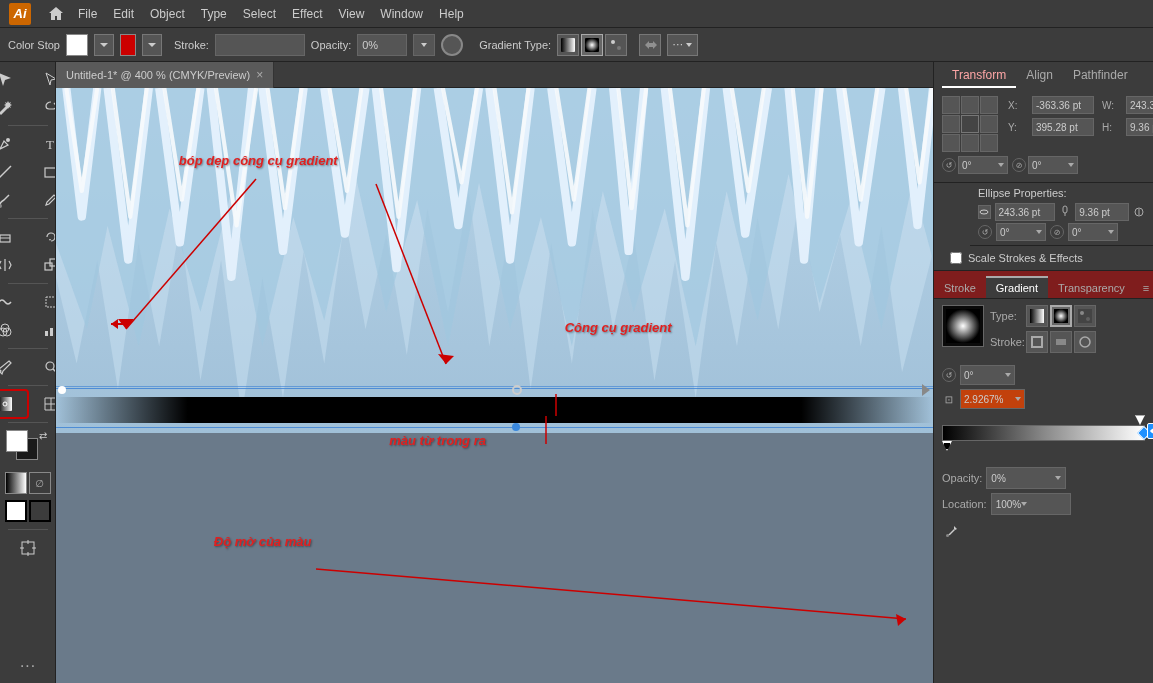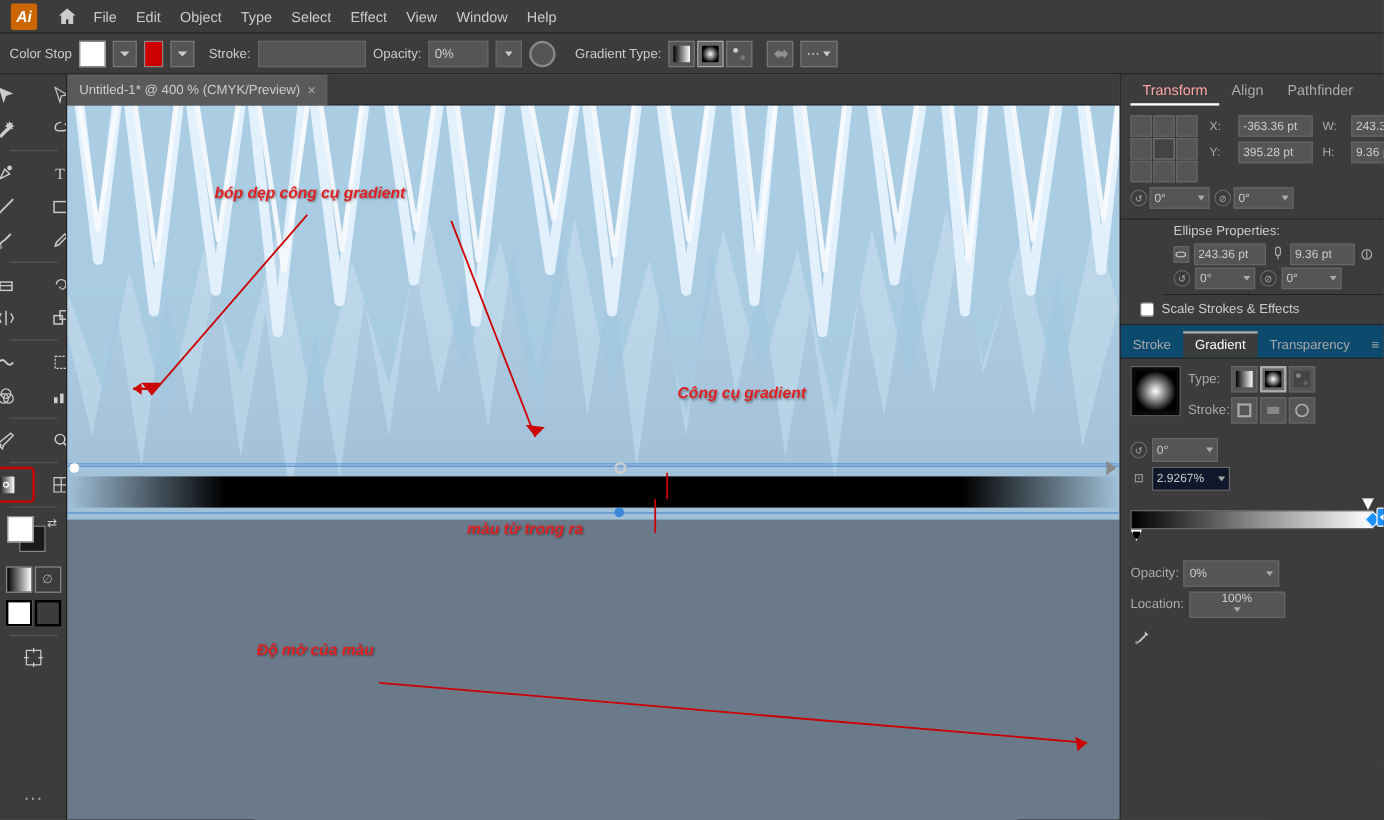--- a/index.html
+++ b/index.html
@@ -60,21 +60,21 @@
     .field-row { display: flex; align-items: center; gap: 4px; margin-bottom: 4px; }
     .field-label { color: #aaa; font-size: 11px; width: 20px; }
     .field-input { background: #555; border: 1px solid #666; color: #ccc; font-size: 11px; height: 20px; width: 72px; padding: 0 3px; }
 
     .checkbox-row { display: flex; align-items: center; gap: 6px; padding: 2px 8px; }
     .checkbox-row input[type=checkbox] { width: 12px; height: 12px; }
     .checkbox-label { color: #ccc; font-size: 11px; }
 
     
     .bottom-panel { flex: 1; display: flex; flex-direction: column; min-height: 0; }
-    .bottom-tabs { display: flex; background: #0c4a6e; border-bottom: 1px solid #222; height: 28px; align-items: flex-end; }
+    .bottom-tabs { display: flex; background: #7f1d1d; border-bottom: 1px solid #222; height: 28px; align-items: flex-end; }
     .btab { padding: 4px 10px; font-size: 11px; color: #aaa; cursor: pointer; border-top: 2px solid transparent; }
     .btab.active { color: #fff; background: #3c3c3c; border-top: 2px solid #aaa; }
     .btab-menu { margin-left: auto; padding: 4px 8px; color: #aaa; cursor: pointer; }
 
     
     .spikes-svg { position: absolute; top: 0; left: 0; width: 100%; height: 55%; }
 
     
     .tool-selected { outline: 2px solid #cc0000; }
   </style>
@@ -646,21 +646,21 @@
           <div style="background:#555;border:1px solid #666;color:#ccc;font-size:10px;height:20px;width:55px;display:flex;align-items:center;justify-content:space-between;padding:0 3px;cursor:pointer;">
             <span>0°</span>
             <svg width="6" height="6" viewBox="0 0 6 6">
                 <polygon points="3,5 0,1 6,1" fill="#aaa"></polygon>
               </svg>
           </div>
         </div>
 
         <div style="display:flex;align-items:center;gap:4px;margin-bottom:6px;">
           <div style="width:14px;height:14px;display:flex;align-items:center;justify-content:center;font-size:10px;color:#aaa;">⊡</div>
-          <div style="background:#0f172a;border:1px solid #666;color:#ccc;font-size:10px;height:20px;width:65px;display:flex;align-items:center;justify-content:space-between;padding:0 3px;cursor:pointer;">
+          <div style="background:#c2410c;border:1px solid #666;color:#ccc;font-size:10px;height:20px;width:65px;display:flex;align-items:center;justify-content:space-between;padding:0 3px;cursor:pointer;">
             <span>2.9267%</span>
             <svg width="6" height="6" viewBox="0 0 6 6">
                 <polygon points="3,5 0,1 6,1" fill="#aaa"></polygon>
               </svg>
           </div>
         </div>
 
         <div style="position:relative;margin-bottom:16px;">
 
           <div style="height:10px;position:relative;">
@@ -691,21 +691,21 @@
           <div style="background:#555;border:1px solid #666;color:#ccc;font-size:10px;height:22px;width:80px;display:flex;align-items:center;justify-content:space-between;padding:0 4px;cursor:pointer;">
             <span>0%</span>
             <svg width="6" height="6" viewBox="0 0 6 6">
                 <polygon points="3,5 0,1 6,1" fill="#aaa"></polygon>
               </svg>
           </div>
         </div>
 
         <div style="display:flex;align-items:center;gap:4px;">
           <span style="color:#aaa;font-size:11px;">Location:</span>
-          <div style="background:#555;border:1px solid #666;color:#ccc;font-size:10px;height:22px;width:80px;display:flex;align-items:center;padding:0 4px;cursor:pointer;flex-direction:column;">
+          <div style="background:#555;border:1px solid #666;color:#ccc;font-size:10px;height:22px;width:80px;display:flex;align-items:center;padding:0 4px;cursor:pointer;">
             <span>100%</span>
             <svg width="6" height="6" viewBox="0 0 6 6">
                 <polygon points="3,5 0,1 6,1" fill="#aaa"></polygon>
               </svg>
           </div>
         </div>
 
         <div style="margin-top:6px;display:flex;align-items:center;">
           <div style="width:20px;height:20px;display:flex;align-items:center;justify-content:center;cursor:pointer;color:#aaa;font-size:14px;">
             <svg width="14" height="14" viewBox="0 0 14 14">

